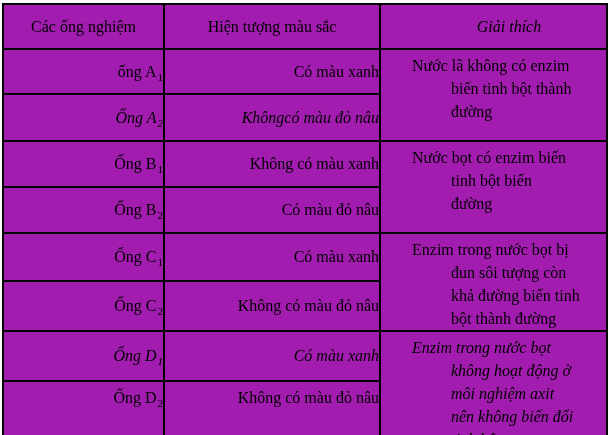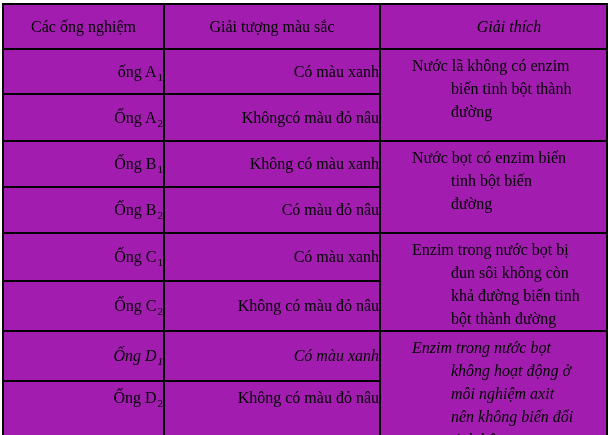--- a/index.html
+++ b/index.html
@@ -22,21 +22,21 @@
   col.c3 { width: 227px; }
   th, td {
     border: 2px solid #000000;
     font-size: 16px;
     font-weight: normal;
     padding: 0;
     background: #a21caf;
   }
   tr.hdr   { height: 45px; }
   tr.r-a1  { height: 45px; }
-  tr.r-a2  { height: 47px; }
+  tr.r-a2  { height: 47px; font-style: italic; }
   tr.r-b1  { height: 46px; }
   tr.r-b2  { height: 46px; }
   tr.r-c1  { height: 45px; }
   tr.r-c2  { height: 46px; }
   tr.r-d1  { height: 45px; font-style: italic; }
   tr.r-d2  { height: 65px; }
   th.center { text-align: center; vertical-align: middle; }
   th.left   { text-align: center; vertical-align: middle; padding-left: 31px; font-style: italic; }
   td.tube, td.phen {
     text-align: right;
@@ -68,21 +68,21 @@
 <table class="results">
   <colgroup>
     <col class="c1">
     <col class="c2">
     <col class="c3">
   </colgroup>
 
   <tbody>
       <tr class="hdr">
     <th class="center">Các ống nghiệm</th>
-    <th class="center">Giải tượng màu sắc</th>
+    <th class="center">Hiện tượng màu sắc</th>
     <th class="left">Giải thích</th>
   </tr>
 
   <tr class="r-a1">
     <td class="tube"><span>ống A</span><sub class="tube-sub">1</sub></td>
     <td class="phen">Có màu xanh</td>
     <td class="exp" rowspan="2">
       <div class="exp-line first">Nước lã không có enzim</div>
       <div class="exp-line">biến tinh bột thành</div>
       <div class="exp-line">đường</div>
@@ -105,21 +105,21 @@
   <tr class="r-b2">
     <td class="tube"><span>Ống B</span><sub class="tube-sub">2</sub></td>
     <td class="phen">Có màu đỏ nâu</td>
   </tr>
 
   <tr class="r-c1">
     <td class="tube"><span>Ống C</span><sub class="tube-sub">1</sub></td>
     <td class="phen">Có màu xanh</td>
     <td class="exp" rowspan="2">
       <div class="exp-line first">Enzim trong nước bọt bị</div>
-      <div class="exp-line">đun sôi không còn</div>
+      <div class="exp-line">đun sôi tượng còn</div>
       <div class="exp-line">khả đường biến tinh</div>
       <div class="exp-line">bột thành đường</div>
     </td>
   </tr>
   <tr class="r-c2">
     <td class="tube"><span>Ống C</span><sub class="tube-sub">2</sub></td>
     <td class="phen">Không có màu đỏ nâu</td>
   </tr>
 
   <tr class="r-d1">

